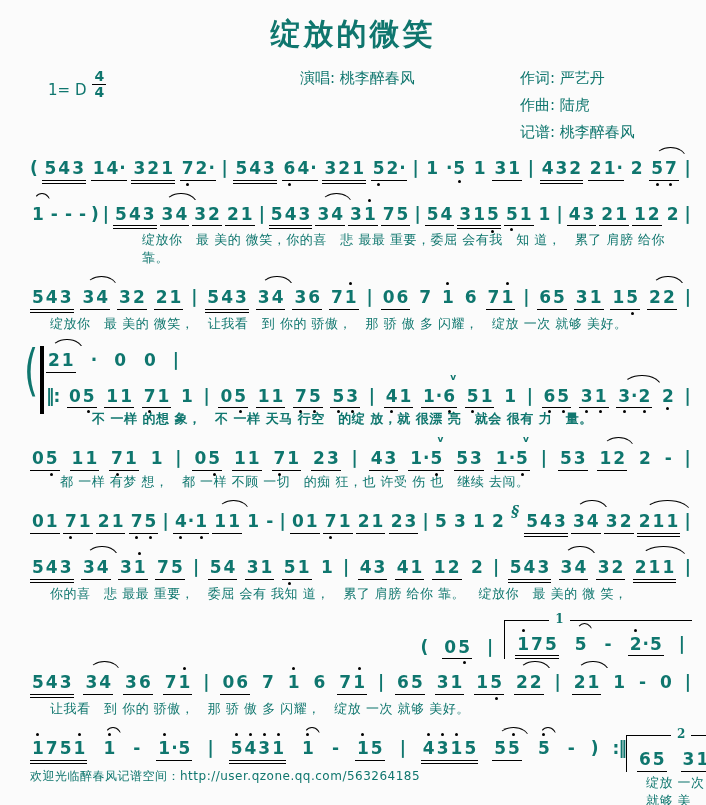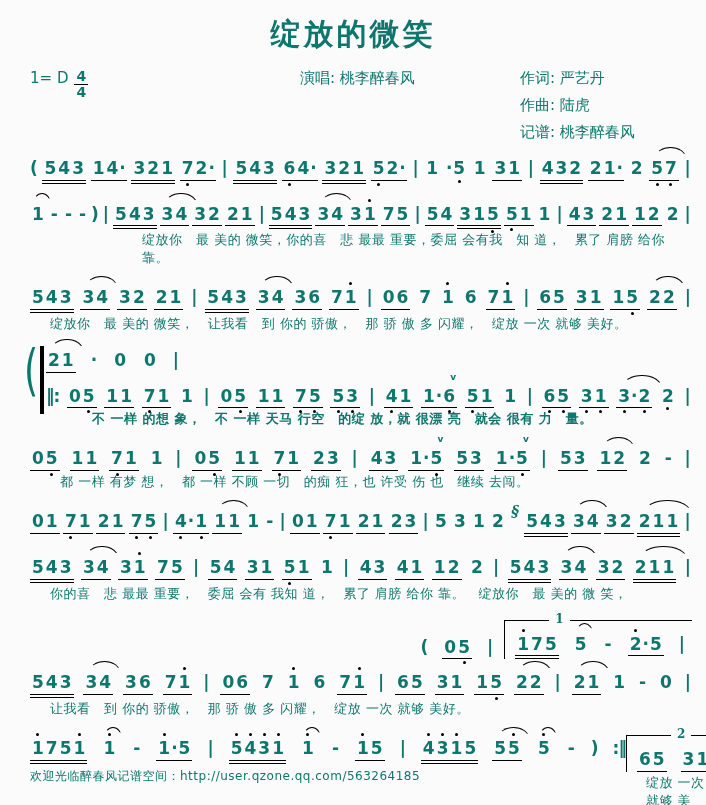--- a/index.html
+++ b/index.html
@@ -7,21 +7,21 @@
     position:relative; width:706px; height:805px; margin:0 auto;
     background:#fbfbfb; color:#0f766e; overflow:hidden;
     font-family:"DejaVu Sans", sans-serif;
   }
   
   #title{
     text-align:center; font-family:"DejaVu Serif", serif; font-weight:bold;
     font-size:30px; letter-spacing:3px; padding-top:14px;
   }
   #head-row{position:relative; height:86px; font-size:15px;}
-  #keysig{position:absolute; left:30px; top:14px; display:flex; align-items:flex-start; gap:6px; font-weight:500;}
+  #keysig{position:absolute; left:48px; top:14px; display:flex; align-items:flex-end; gap:6px; font-weight:500;}
   .frac{display:inline-flex; flex-direction:column; align-items:center; font-weight:bold; font-size:14px; line-height:1.05;}
   .frac i{font-style:normal;}
   .frac i:first-child{border-bottom:1.5px solid #000; padding:0 2px;}
   #performer{position:absolute; left:300px; top:14px; font-size:15px;}
   #credits{position:absolute; left:520px; top:14px; display:flex; flex-direction:column; gap:8px; font-size:15px;}
   
   #score{padding:4px 14px 0 30px;}
   .system{position:relative; margin-bottom:7px;}
   .note-line{
     display:flex; justify-content:space-between; align-items:baseline;

